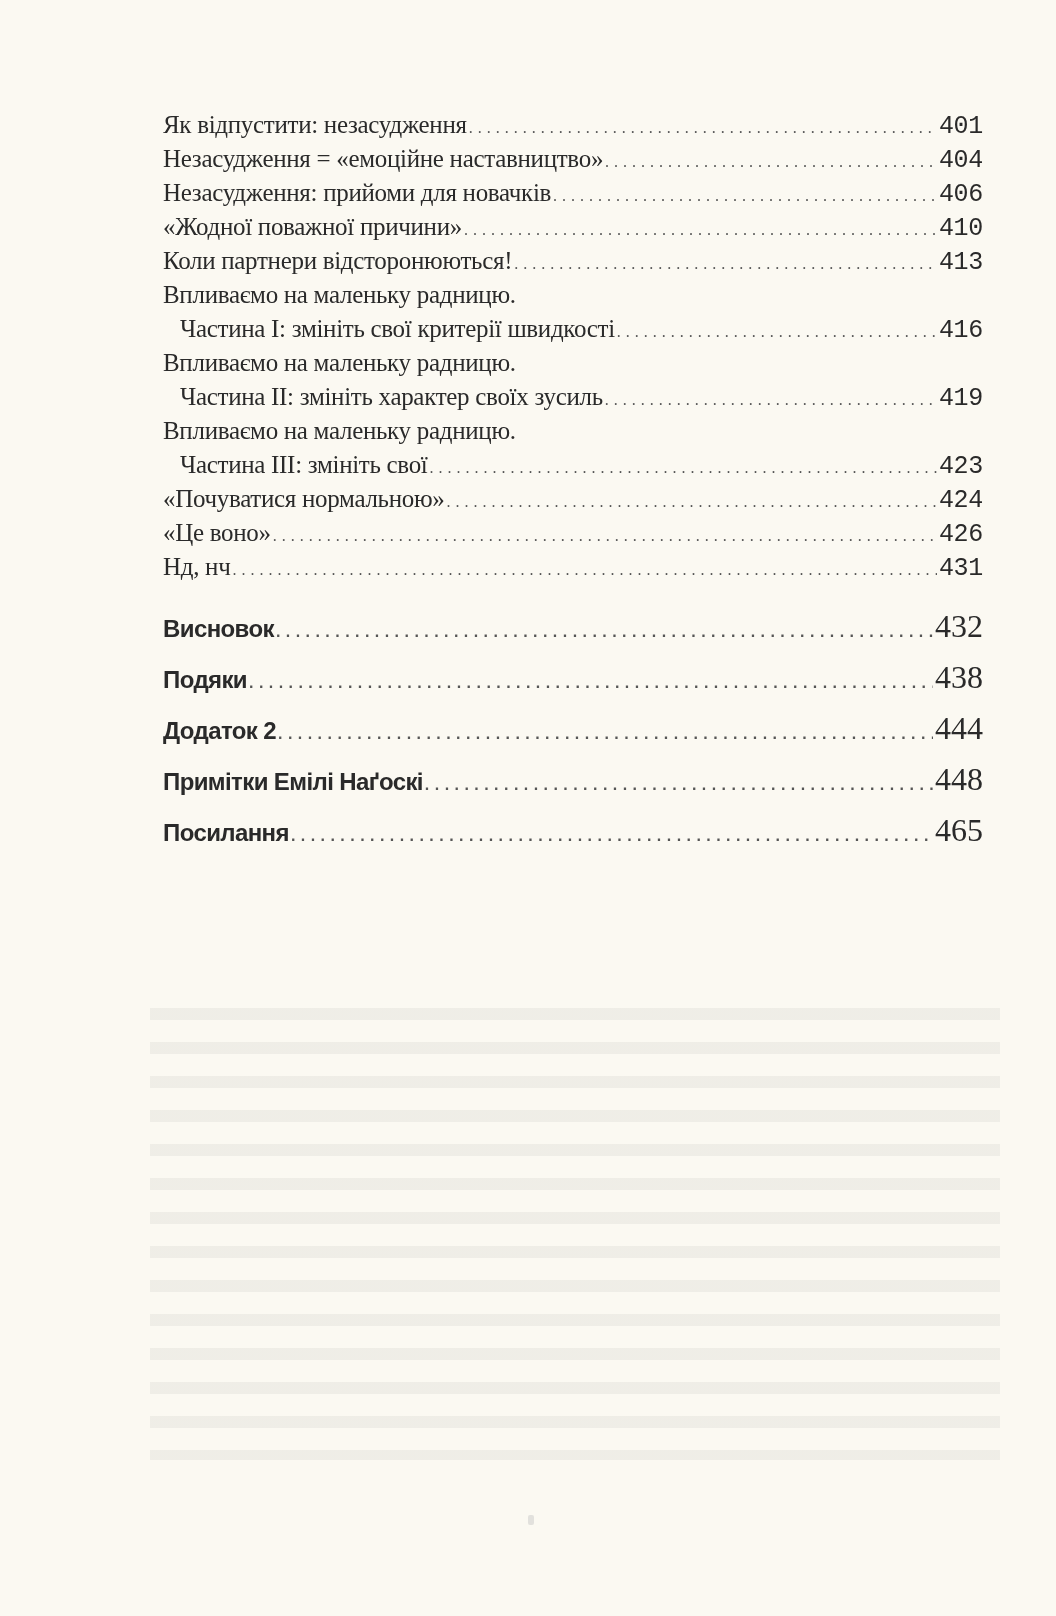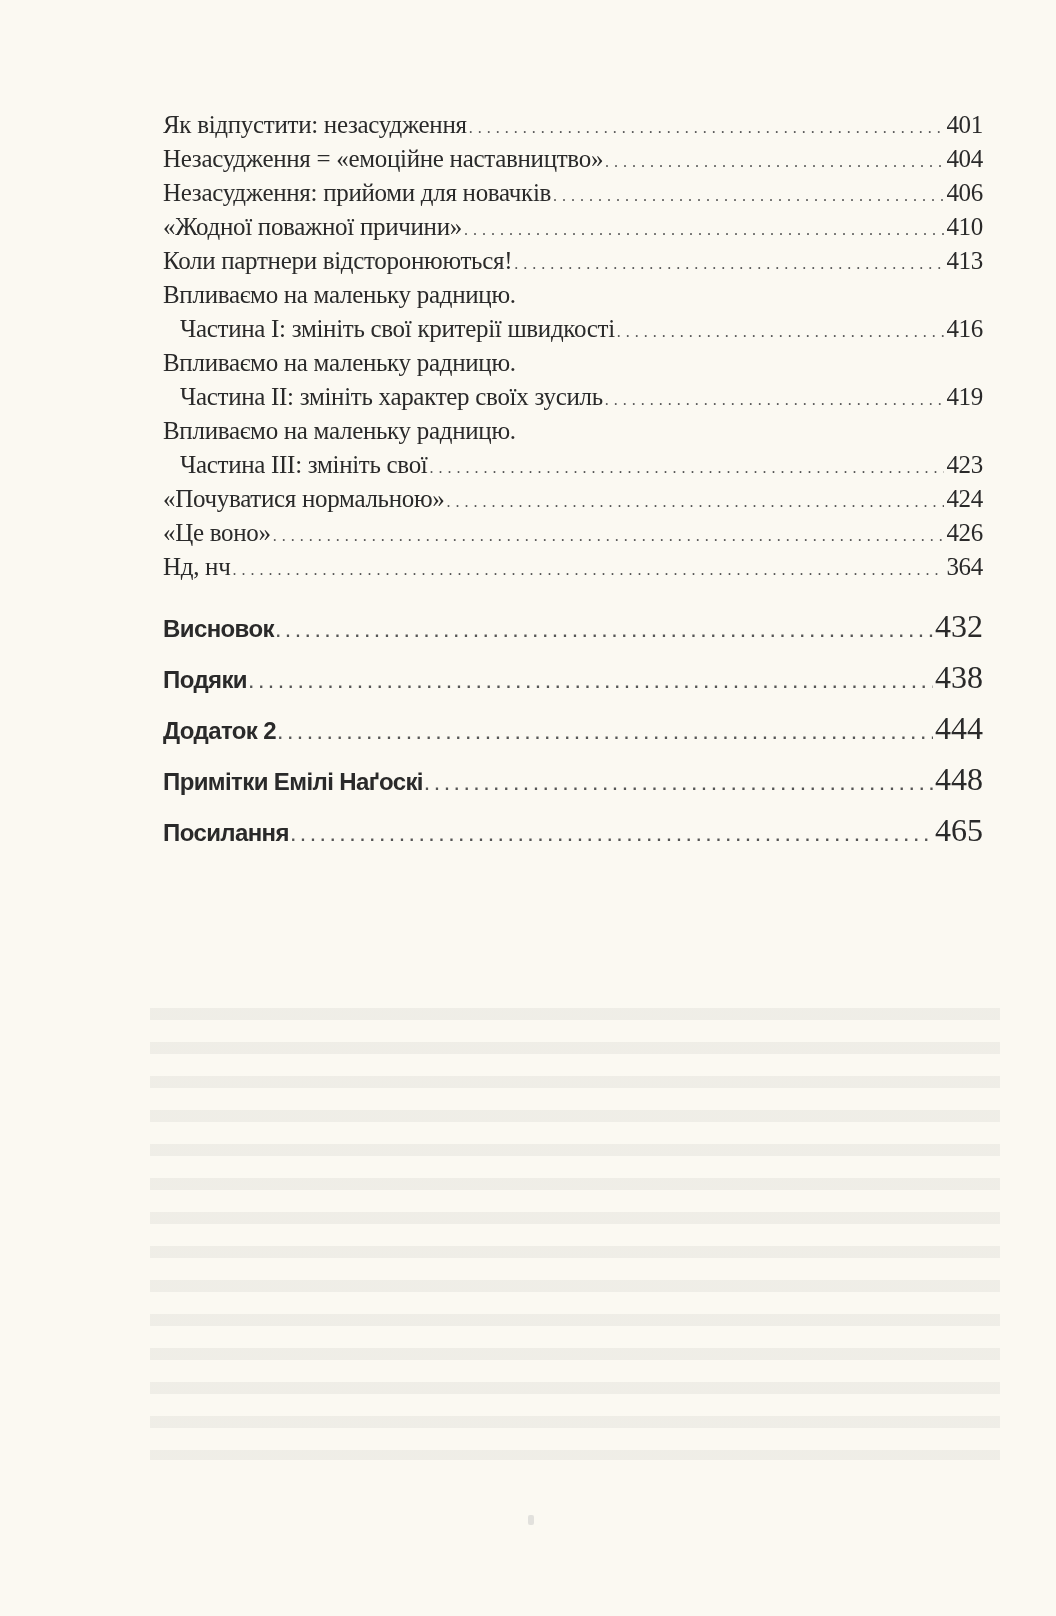--- a/index.html
+++ b/index.html
@@ -48,21 +48,21 @@
     overflow: hidden;
     margin: 0 2px;
     color: #555;
     letter-spacing: 2px;
   }
   .row .dots::before {
     content: ". . . . . . . . . . . . . . . . . . . . . . . . . . . . . . . . . . . . . . . . . . . . . . . . . . . . . . . . . . . . . . . . . . . . . . . . . . . . . . . . . . . . . . . . . . . . . . . . . . . . . . . . . . . . . . . . . . . . . . . .";
     font-size: 16px;
     letter-spacing: 0.5px;
   }
-  .row .page { flex: 0 0 auto; }
+  .row .page { flex: 0 0 auto; font-family: Liberation Mono, monospace; }
   .row.bold {
     font-weight: bold;
     height: 51px;
     line-height: 51px;
     font-size: 24px;
     font-family: "Liberation Sans Narrow", "Liberation Sans", sans-serif;
     letter-spacing: -0.6px;
   }
   .row.bold .page {
     font-weight: normal;
@@ -141,21 +141,21 @@
     <span class="page">424</span>
   </div>
   <div class="row">
     <span class="title">«Це воно»</span>
     <span class="dots"></span>
     <span class="page">426</span>
   </div>
   <div class="row">
     <span class="title">Нд, нч</span>
     <span class="dots"></span>
-    <span class="page">364</span>
+    <span class="page">431</span>
   </div>
 
   <div class="spacer-top"></div>
 
   <div class="row bold">
     <span class="title">Висновок</span>
     <span class="dots"></span>
     <span class="page">432</span>
   </div>
   <div class="row bold">

